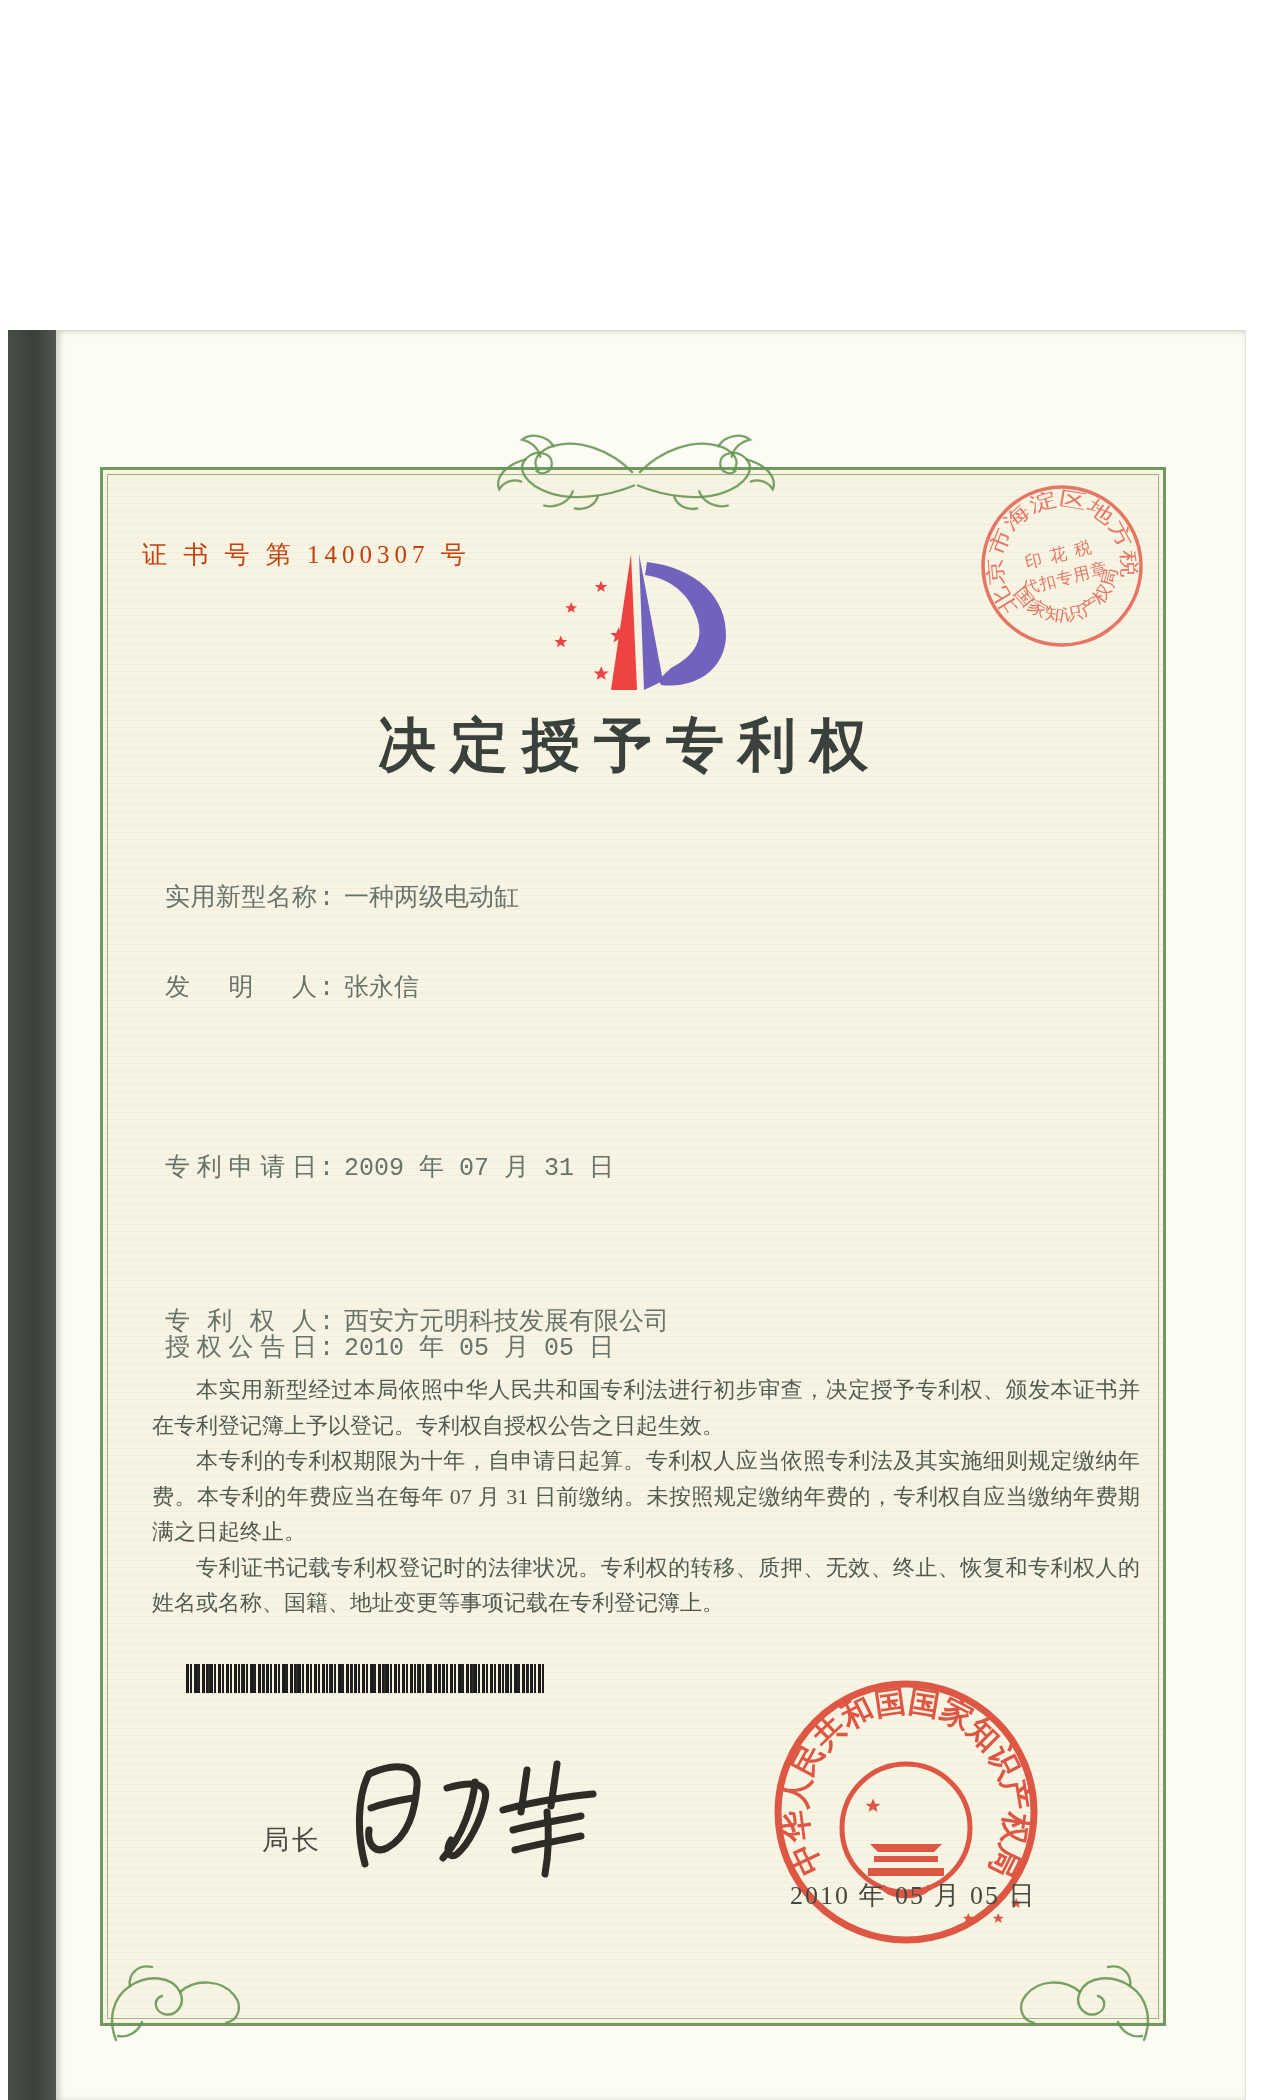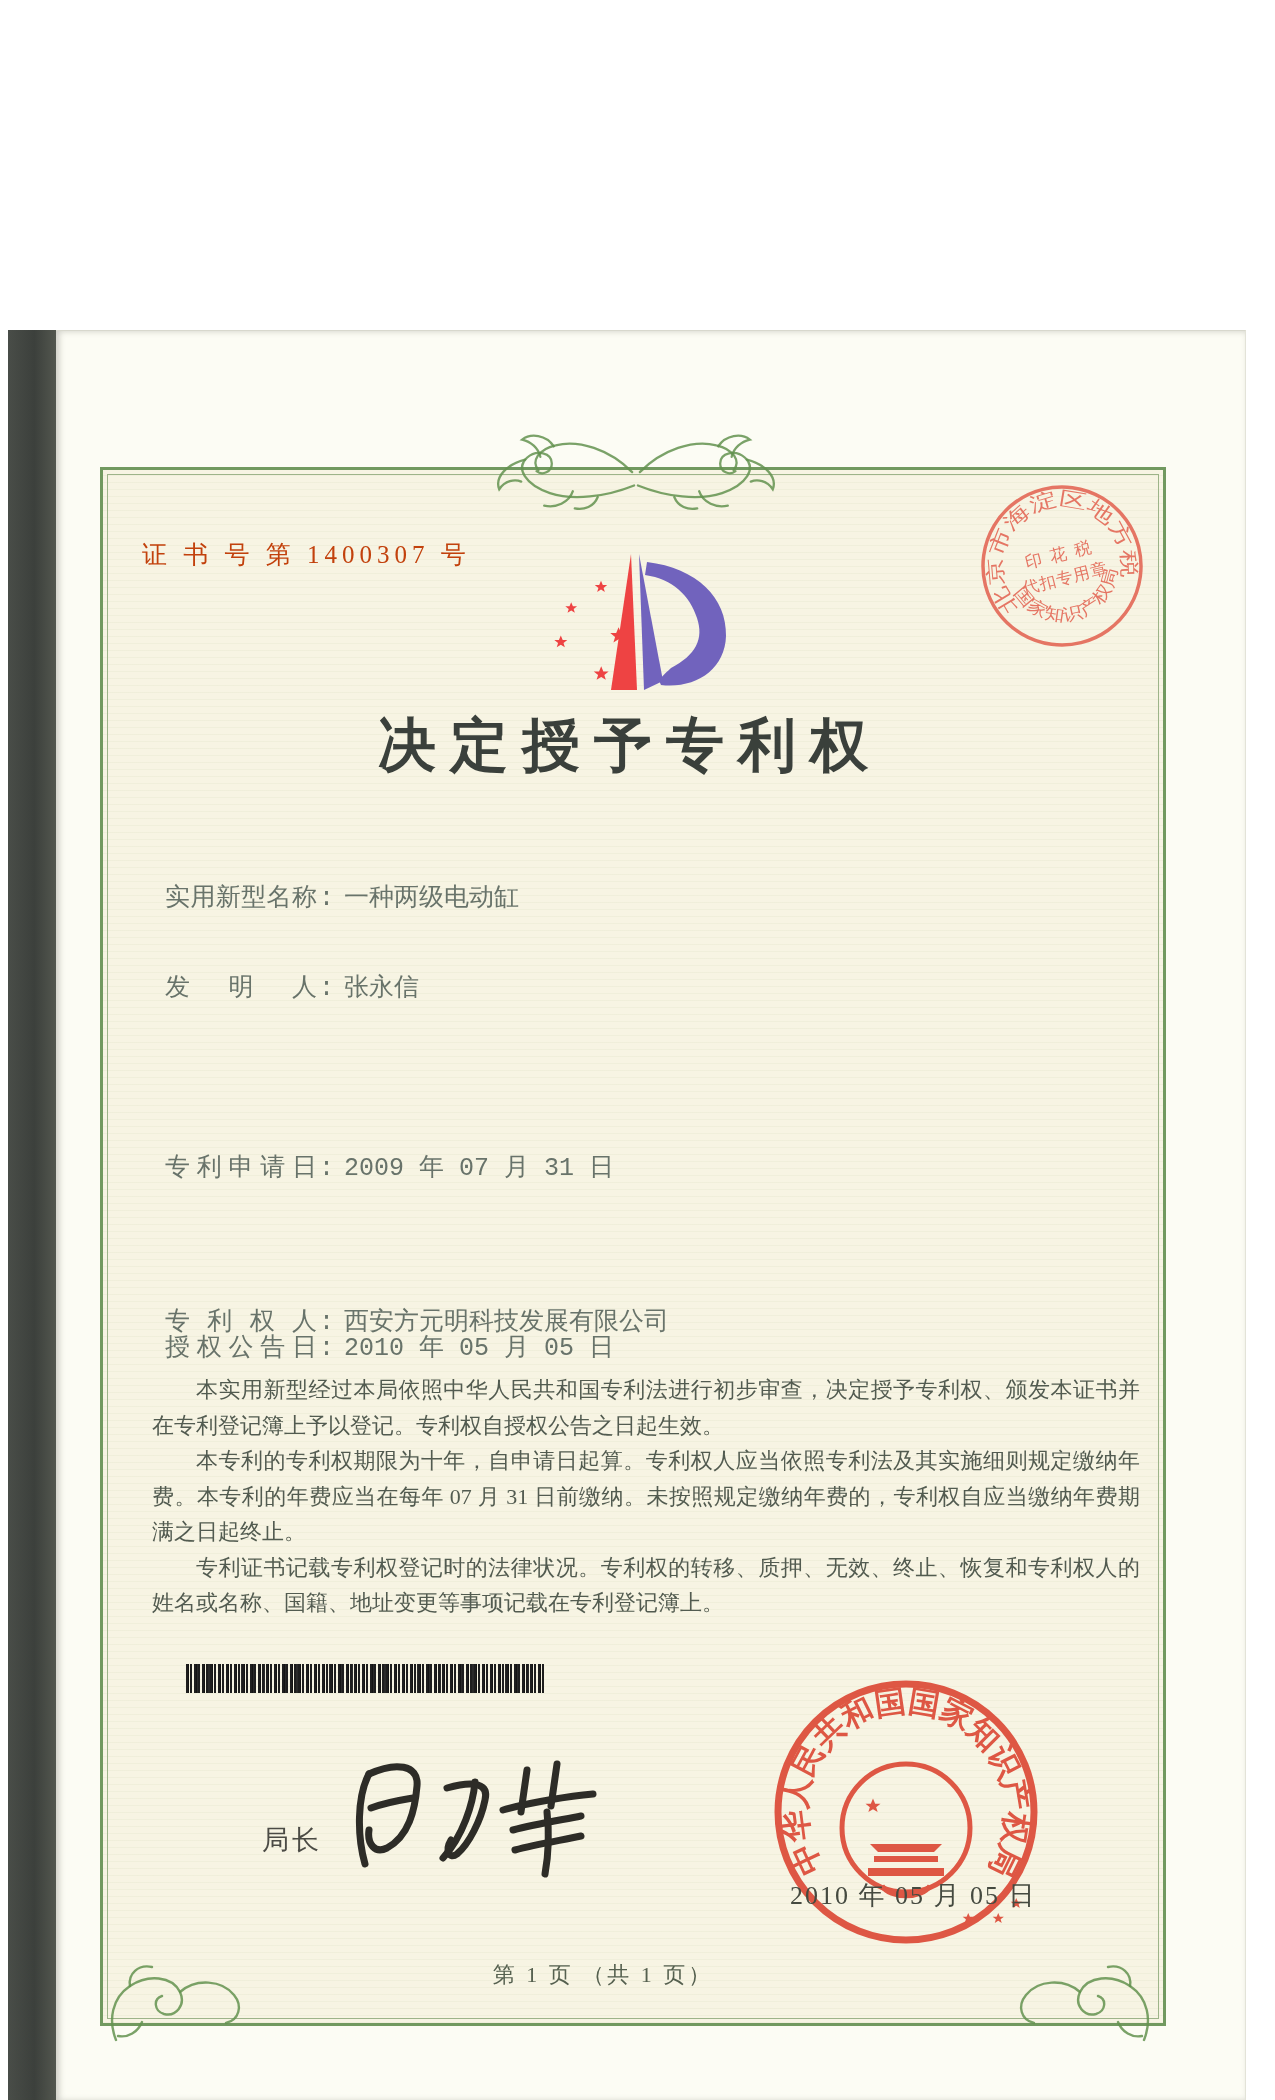--- a/index.html
+++ b/index.html
@@ -173,15 +173,14 @@
     <text font-size="20" fill="#e2604e" font-family="'Liberation Serif',serif">
       <textPath href="#taxTop" textLength="300" lengthAdjust="spacingAndGlyphs">北京市海淀区地方税务局</textPath>
     </text>
     <text font-size="17" fill="#e2604e" font-family="'Liberation Serif',serif">
       <textPath href="#taxBot" textLength="140" lengthAdjust="spacingAndGlyphs">国家知识产权局</textPath>
     </text>
     <text x="84" y="78" text-anchor="middle" font-size="17" fill="#e2604e" letter-spacing="2">印 花 税</text>
     <text x="84" y="102" text-anchor="middle" font-size="16.5" fill="#e2604e" letter-spacing="1">代扣专用章</text>
   </svg>
 
-  <div class="footer">第 1 页 （共 1 页）</div>
 
 </div>
 
 </body></html>

